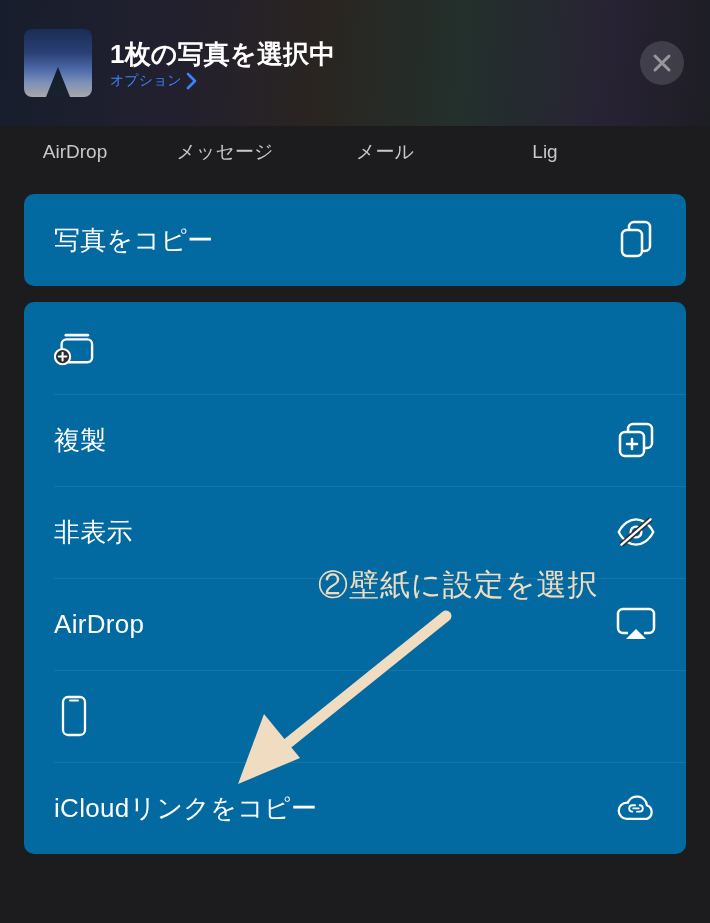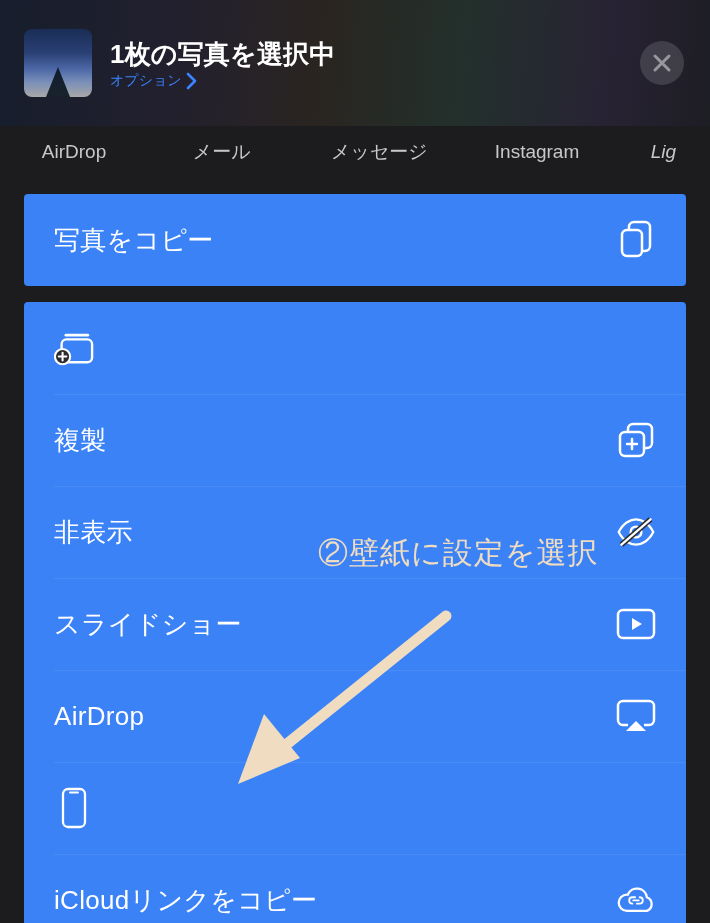--- a/index.html
+++ b/index.html
@@ -68,39 +68,39 @@
     }
     .share-item { text-align: center; }
     .share-item:nth-child(1){ width: 130px; }
     .share-item:nth-child(2){ width: 170px; }
     .share-item:nth-child(3){ width: 150px; }
     .share-item:nth-child(4){ width: 170px; }
     .share-item:nth-child(5){ width: 80px; text-align: left; padding-left: 30px; font-style: italic; }
 
     
     .groups { padding: 16px 24px 0 24px; display: flex; flex-direction: column; gap: 16px; }
-    .group { background: #3b82f6; border-radius: 4px; overflow: hidden; }
+    .group { background: #0369a1; border-radius: 10px; overflow: hidden; }
     .row {
       height: 92px;
       display: flex;
       align-items: center;
       justify-content: space-between;
       padding: 0 30px;
       cursor: pointer;
       position: relative;
     }
     .row + .row::before {
       content: ""; position: absolute; top: 0; left: 30px; right: 0;
       height: 1px; background: rgba(255,255,255,0.08);
     }
     .row-label { color: #fff; font-size: 26px; font-weight: 400; letter-spacing: 0.3px; }
     .row-icon { width: 40px; height: 40px; display: flex; align-items: center; justify-content: center; }
 
     
-    .annotation { position: absolute; top: 533px; left: 318px; color: #f0dcc0; font-size: 30px; font-weight: 500; letter-spacing: 1px; pointer-events: none; }
+    .annotation { position: absolute; top: 565px; left: 318px; color: #f0dcc0; font-size: 30px; font-weight: 500; letter-spacing: 1px; pointer-events: none; }
     .arrow { position: absolute; top: 602px; left: 228px; pointer-events: none; }
 
     svg { display: block; }
   </style>
 </head>
 <body>
 
 <div class="header">
   <div class="thumb"></div>
   <div class="header-text">
@@ -118,23 +118,22 @@
     <span>
       <svg width="20" height="20" viewBox="0 0 20 20">
           <path d="M3 3 L17 17 M17 3 L3 17" stroke="#97979c" stroke-width="3" stroke-linecap="round"></path>
         </svg>
     </span>
   </div>
 </div>
 
 <div class="share-row">
   <div class="share-item">AirDrop</div>
+  <div class="share-item">メッセージ</div>
   <div class="share-item">メール</div>
-  <div class="share-item">メッセージ</div>
-  <div class="share-item">Instagram</div>
   <div class="share-item">Lig</div>
 </div>
 
 <div class="groups">
 
   <div class="group">
     <div class="row">
       <span class="row-label">写真をコピー</span>
       <span class="row-icon">
         <svg width="36" height="40" viewBox="0 0 36 40">
@@ -174,29 +173,20 @@
       <span class="row-icon">
         <svg width="44" height="32" viewBox="0 0 44 32">
           <path d="M3 16 C 8 6, 16 2, 22 2 C 28 2, 36 6, 41 16 C 36 26, 28 30, 22 30 C 16 30, 8 26, 3 16 Z" fill="none" stroke="#fff" stroke-width="2.5"></path>
           <circle cx="22" cy="16" r="6" fill="none" stroke="#fff" stroke-width="2.5"></circle>
           <line x1="6" y1="30" x2="38" y2="2" stroke="#2c2c2e" stroke-width="6"></line>
           <line x1="6" y1="30" x2="38" y2="2" stroke="#fff" stroke-width="2.5" stroke-linecap="round"></line>
         </svg>
       </span>
     </div>
 
-    <div class="row">
-      <span class="row-label">スライドショー</span>
-      <span class="row-icon">
-        <svg width="40" height="32" viewBox="0 0 40 32">
-          <rect x="2" y="2" width="36" height="28" rx="5" fill="none" stroke="#fff" stroke-width="2.5"></rect>
-          <path d="M16 10 L26 16 L16 22 Z" fill="#fff"></path>
-        </svg>
-      </span>
-    </div>
 
     <div class="row">
       <span class="row-label">AirDrop</span>
       <span class="row-icon">
         <svg width="40" height="34" viewBox="0 0 40 34">
           <path d="M12 26 H7 a5 5 0 0 1 -5 -5 V7 a5 5 0 0 1 5 -5 h26 a5 5 0 0 1 5 5 v14 a5 5 0 0 1 -5 5 h-5" fill="none" stroke="#fff" stroke-width="2.5"></path>
           <path d="M20 22 L30 32 H10 Z" fill="#fff"></path>
         </svg>
       </span>
     </div>

